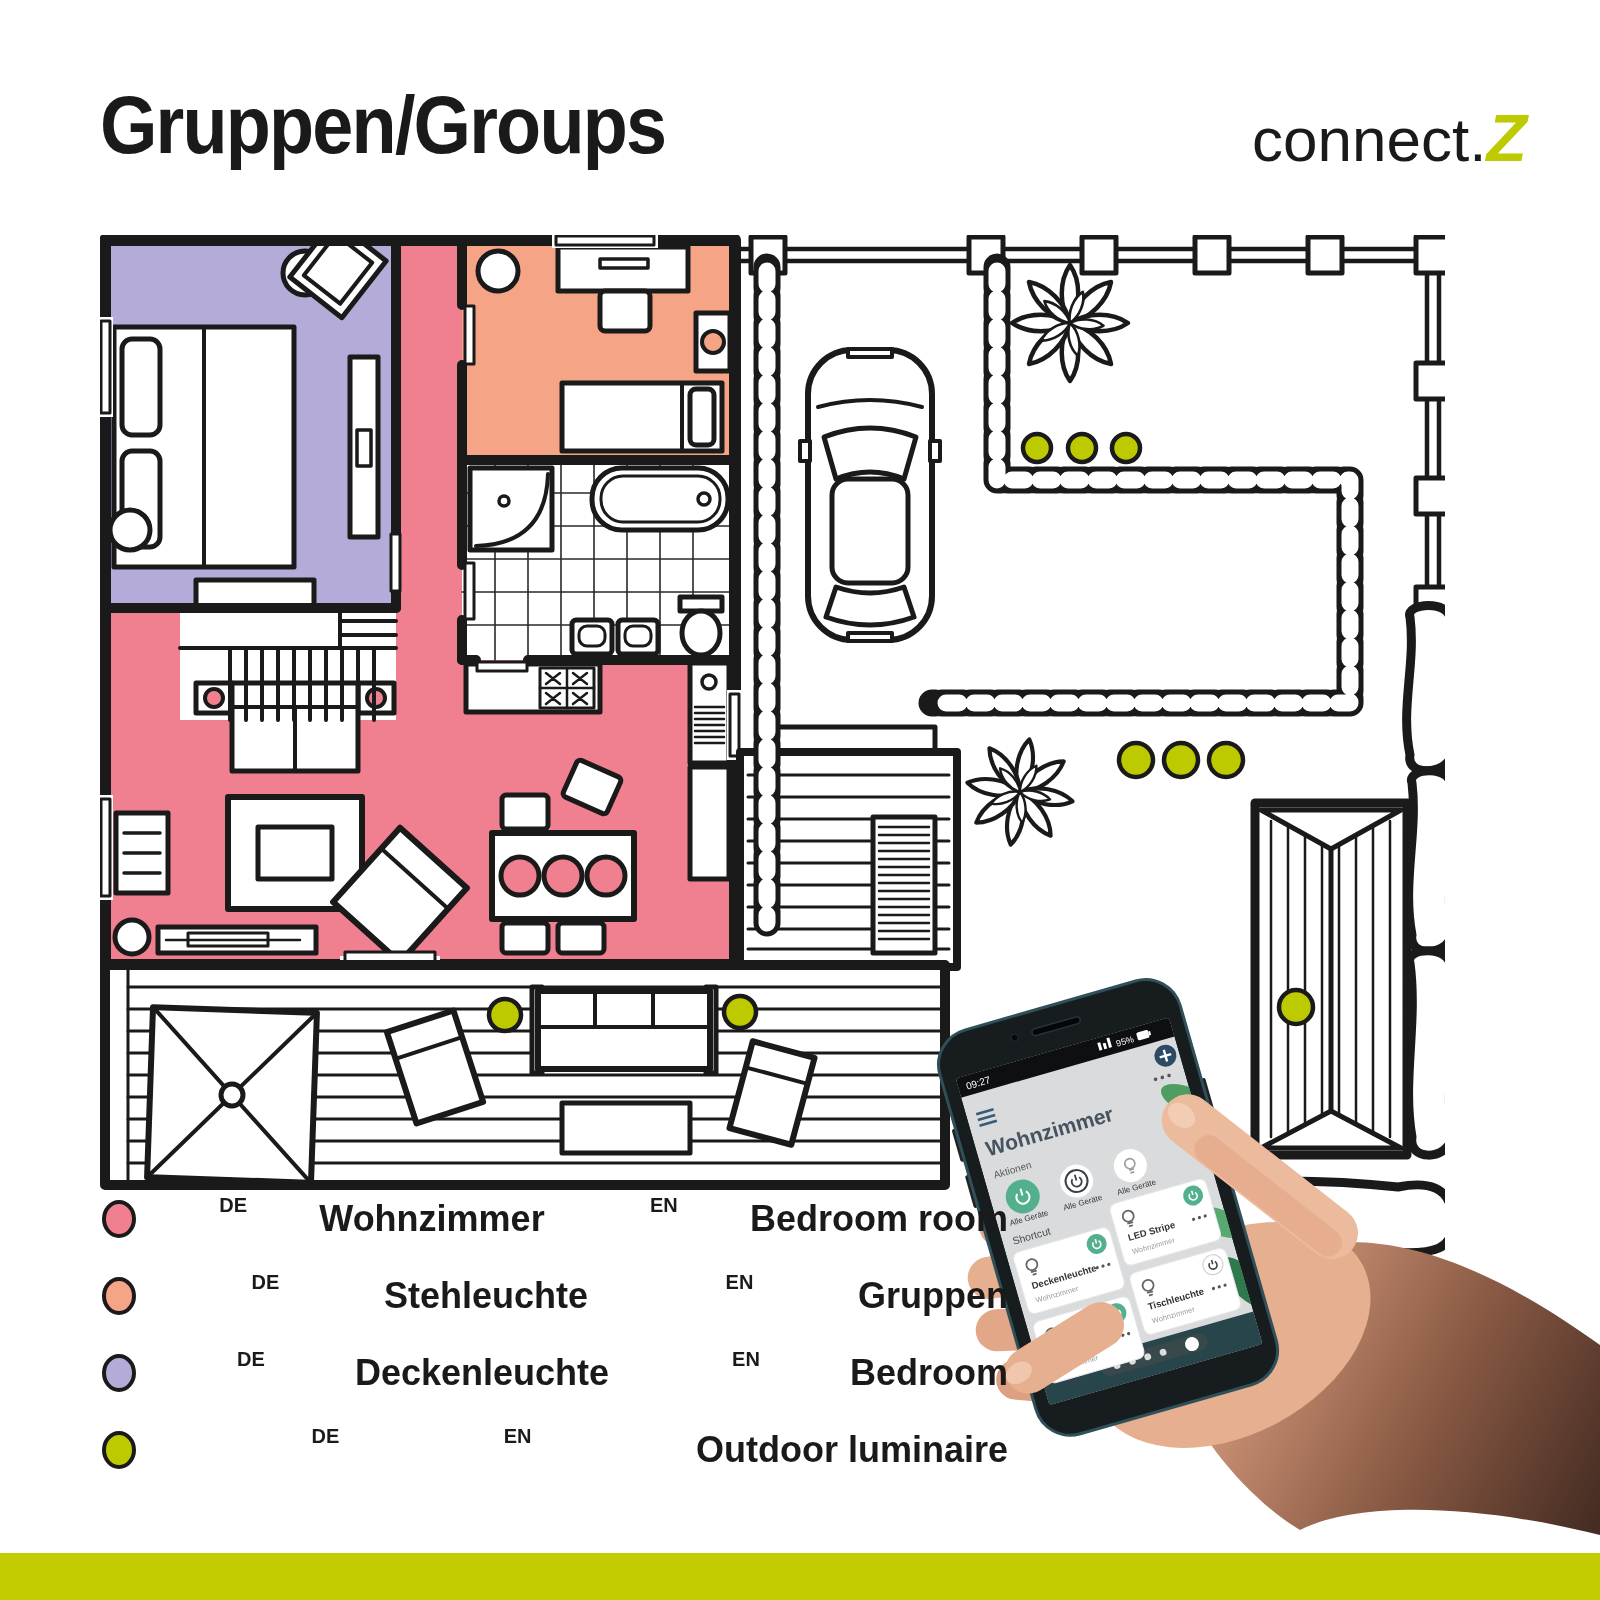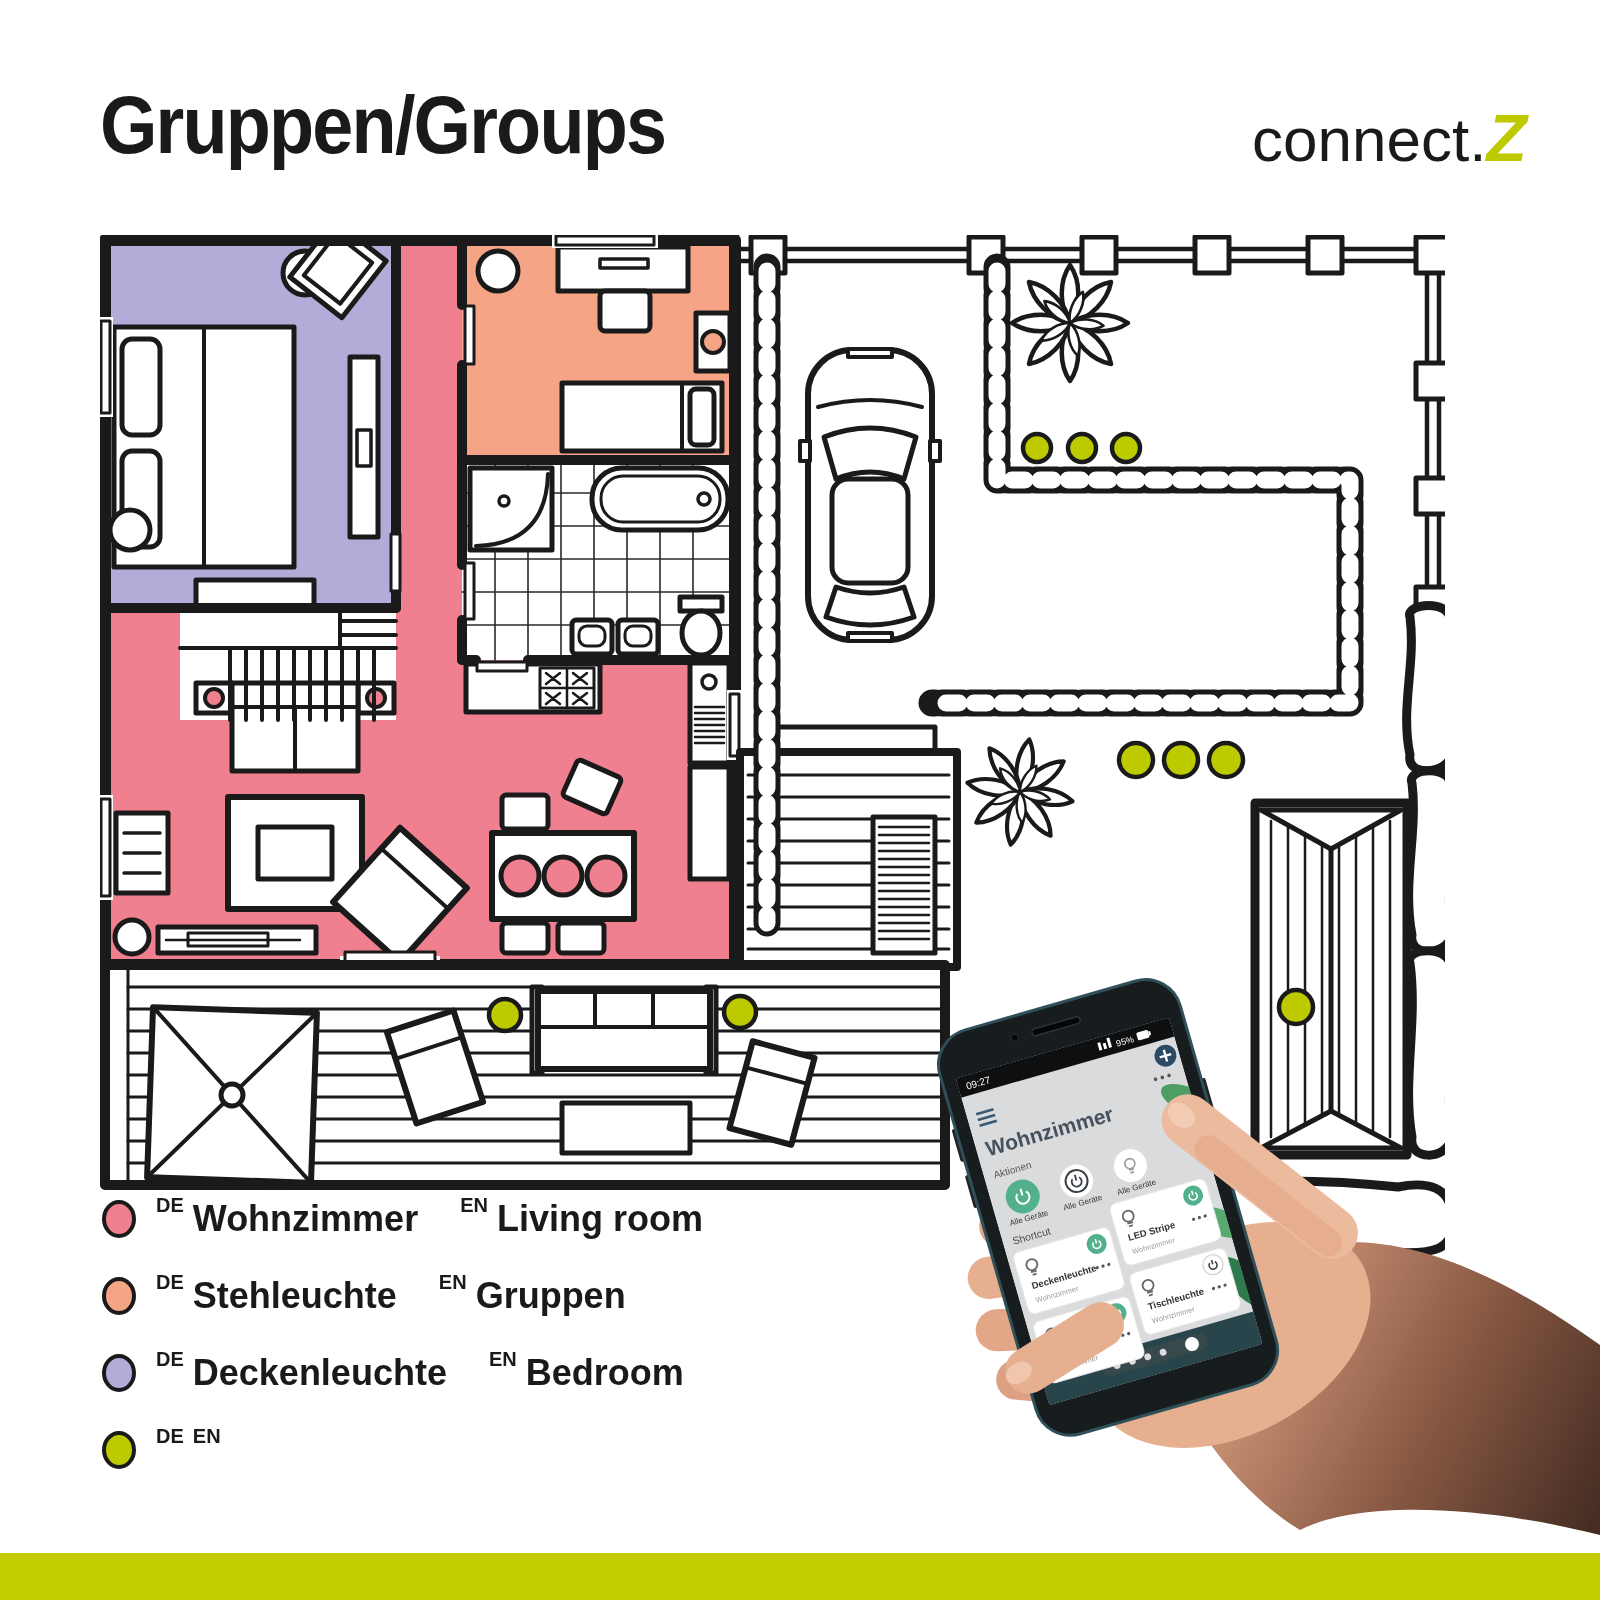--- a/index.html
+++ b/index.html
@@ -6,21 +6,21 @@
   body{width:1600px;height:1600px;position:relative;overflow:hidden;
        font-family:"Liberation Sans","DejaVu Sans",sans-serif;color:#1a1a1a;}
   .abs{position:absolute;}
   
   #page-title{left:100px;top:78px;font-size:82px;font-weight:700;letter-spacing:-2px;
               transform:scaleX(.9);transform-origin:left top;margin:0;white-space:nowrap;}
   #brand{left:1252px;top:100px;font-size:62px;font-weight:500;white-space:nowrap;}
   #brand .z{font-weight:700;font-style:italic;font-size:66px;}
   
   #legend{left:100px;top:1180px;width:950px;}
-  .legend-row{display:flex;align-items:center;height:77px;}
+  .legend-row{display:flex;align-items:center;height:77px;justify-content:space-between;}
   .legend-row svg{margin-right:18px;flex:0 0 auto;}
   .tag{font-size:20px;font-weight:700;align-self:flex-start;margin-top:14px;margin-right:9px;}
   .room-name{font-size:36px;font-weight:700;margin-right:42px;white-space:nowrap;}
   
   #bottom-bar{left:0;top:1553px;width:1600px;height:47px;}
   svg text{font-family:"Liberation Sans","DejaVu Sans",sans-serif;}
 </style>
 </head>
 <body>
 
@@ -524,21 +524,21 @@
 </svg>
 
 <div id="legend" class="abs">
   <div class="legend-row">
     <svg width="38" height="40">
       <ellipse cx="19" cy="20" rx="15" ry="17" stroke="#1a1a1a" stroke-width="4" fill="#F0808F"></ellipse>
       </svg>
     <span class="tag">DE</span>
     <span class="room-name">Wohnzimmer</span>
     <span class="tag">EN</span>
-    <span class="room-name">Living room</span>
+    <span class="room-name">Bedroom room</span>
   </div>
   <div class="legend-row">
     <svg width="38" height="40">
       <ellipse cx="19" cy="20" rx="15" ry="17" stroke="#1a1a1a" stroke-width="4" fill="#F5A486"></ellipse>
       </svg>
     <span class="tag">DE</span>
     <span class="room-name">Stehleuchte</span>
     <span class="tag">EN</span>
     <span class="room-name">Gruppen</span>
   </div>
@@ -550,16 +550,17 @@
     <span class="room-name">Deckenleuchte</span>
     <span class="tag">EN</span>
     <span class="room-name">Bedroom</span>
   </div>
   <div class="legend-row">
     <svg width="38" height="40">
       <ellipse cx="19" cy="20" rx="15" ry="17" stroke="#1a1a1a" stroke-width="4" fill="#BDCA00"></ellipse>
       </svg>
     <span class="tag">DE</span>
     <span class="tag">EN</span>
+    <span class="room-name">Outdoor luminaire</span>
   </div>
 </div>
 
 <div id="bottom-bar" class="abs" style="background:#C3CC00;"></div>
 
 </body></html>

